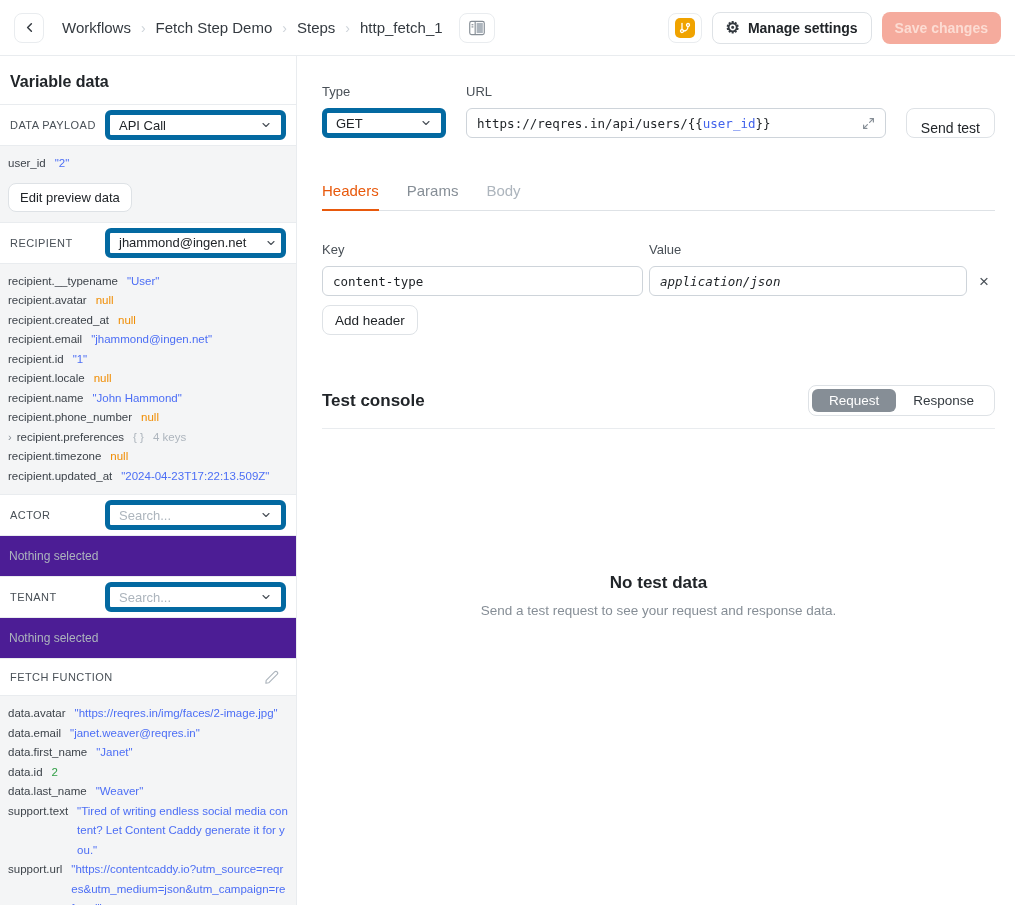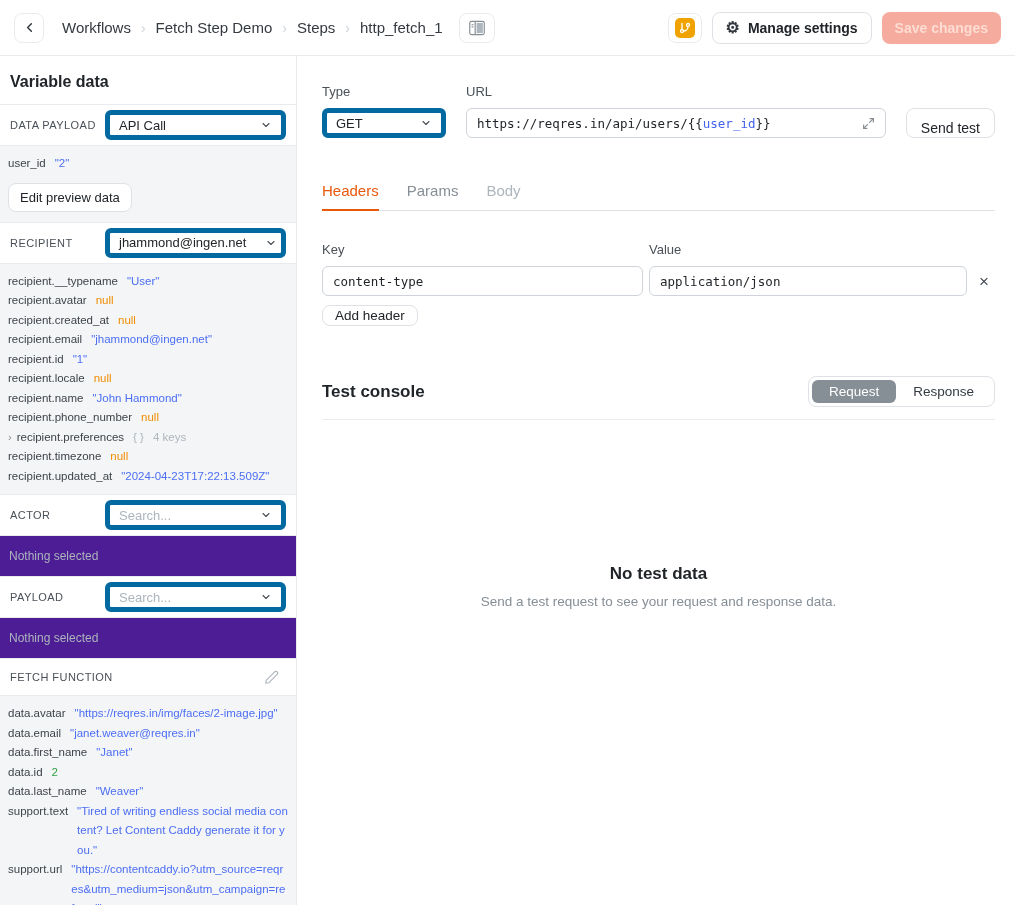--- a/index.html
+++ b/index.html
@@ -87,24 +87,24 @@
   .tab.active { color:#e8590c; border-bottom:2px solid #e8590c; margin-bottom:-1px; }
   .tab.faint { color:#adb5bd; }
 
   .kv-labels { display:flex; margin-top:31px; font-size:13px; color:#495057; }
   .kv-label-key { width:327px; flex-shrink:0; }
   .kv-inputs { display:flex; margin-top:9px; gap:6px; align-items:center; }
   .kv-input { height:30px; border:1px solid #ced4da; border-radius:6px; background:#fff;
               padding:0 10px; display:flex; align-items:center;
               font-family:"DejaVu Sans Mono", monospace; font-size:12.5px; color:#212529; }
   .key-input { width:321px; flex-shrink:0; }
-  .value-input { flex:1; }
+  .value-input { flex:1;font-style:italic; }
   .remove-btn { width:22px; text-align:center; font-size:17px; color:#495057;
                 background:transparent; border:none; cursor:pointer; line-height:1; }
-  .add-header-btn { margin-top:9px; align-self:flex-start; height:21px; padding:0 12px;
+  .add-header-btn { margin-top:9px; align-self:flex-start; height:30px; padding:0 12px;
                     background:#fff; border:1px solid #dee2e6; border-radius:8px;
                     font-size:13.5px; color:#212529; cursor:pointer;
                     font-family:"Liberation Sans", sans-serif; }
 
   .console-header { margin-top:50px; display:flex; align-items:center;
                     justify-content:space-between; }
   .console-title { font-size:17px; font-weight:700; color:#212529; }
   .segment { display:flex; border:1px solid #dee2e6; border-radius:8px; padding:3px;
              background:#fff; }
   .segment-btn { padding:4px 17px; font-size:13.5px; border-radius:6px; color:#343a40;
@@ -267,21 +267,21 @@
         <span>
           <svg width="12" height="12" viewBox="0 0 24 24" fill="none" stroke="#495057" stroke-width="2.2" stroke-linecap="round" stroke-linejoin="round">
               <polyline points="6 9 12 15 18 9"></polyline>
             </svg>
         </span>
       </div>
     </div>
     <div class="sb-empty">Nothing selected</div>
 
     <div class="sb-select-row">
-      <span class="sb-label">PAYLOAD</span>
+      <span class="sb-label">TENANT</span>
       <div class="select sb-select">
         <span class="placeholder">Search...</span>
         <span>
           <svg width="12" height="12" viewBox="0 0 24 24" fill="none" stroke="#495057" stroke-width="2.2" stroke-linecap="round" stroke-linejoin="round">
               <polyline points="6 9 12 15 18 9"></polyline>
             </svg>
         </span>
       </div>
     </div>
     <div class="sb-empty">Nothing selected</div>

